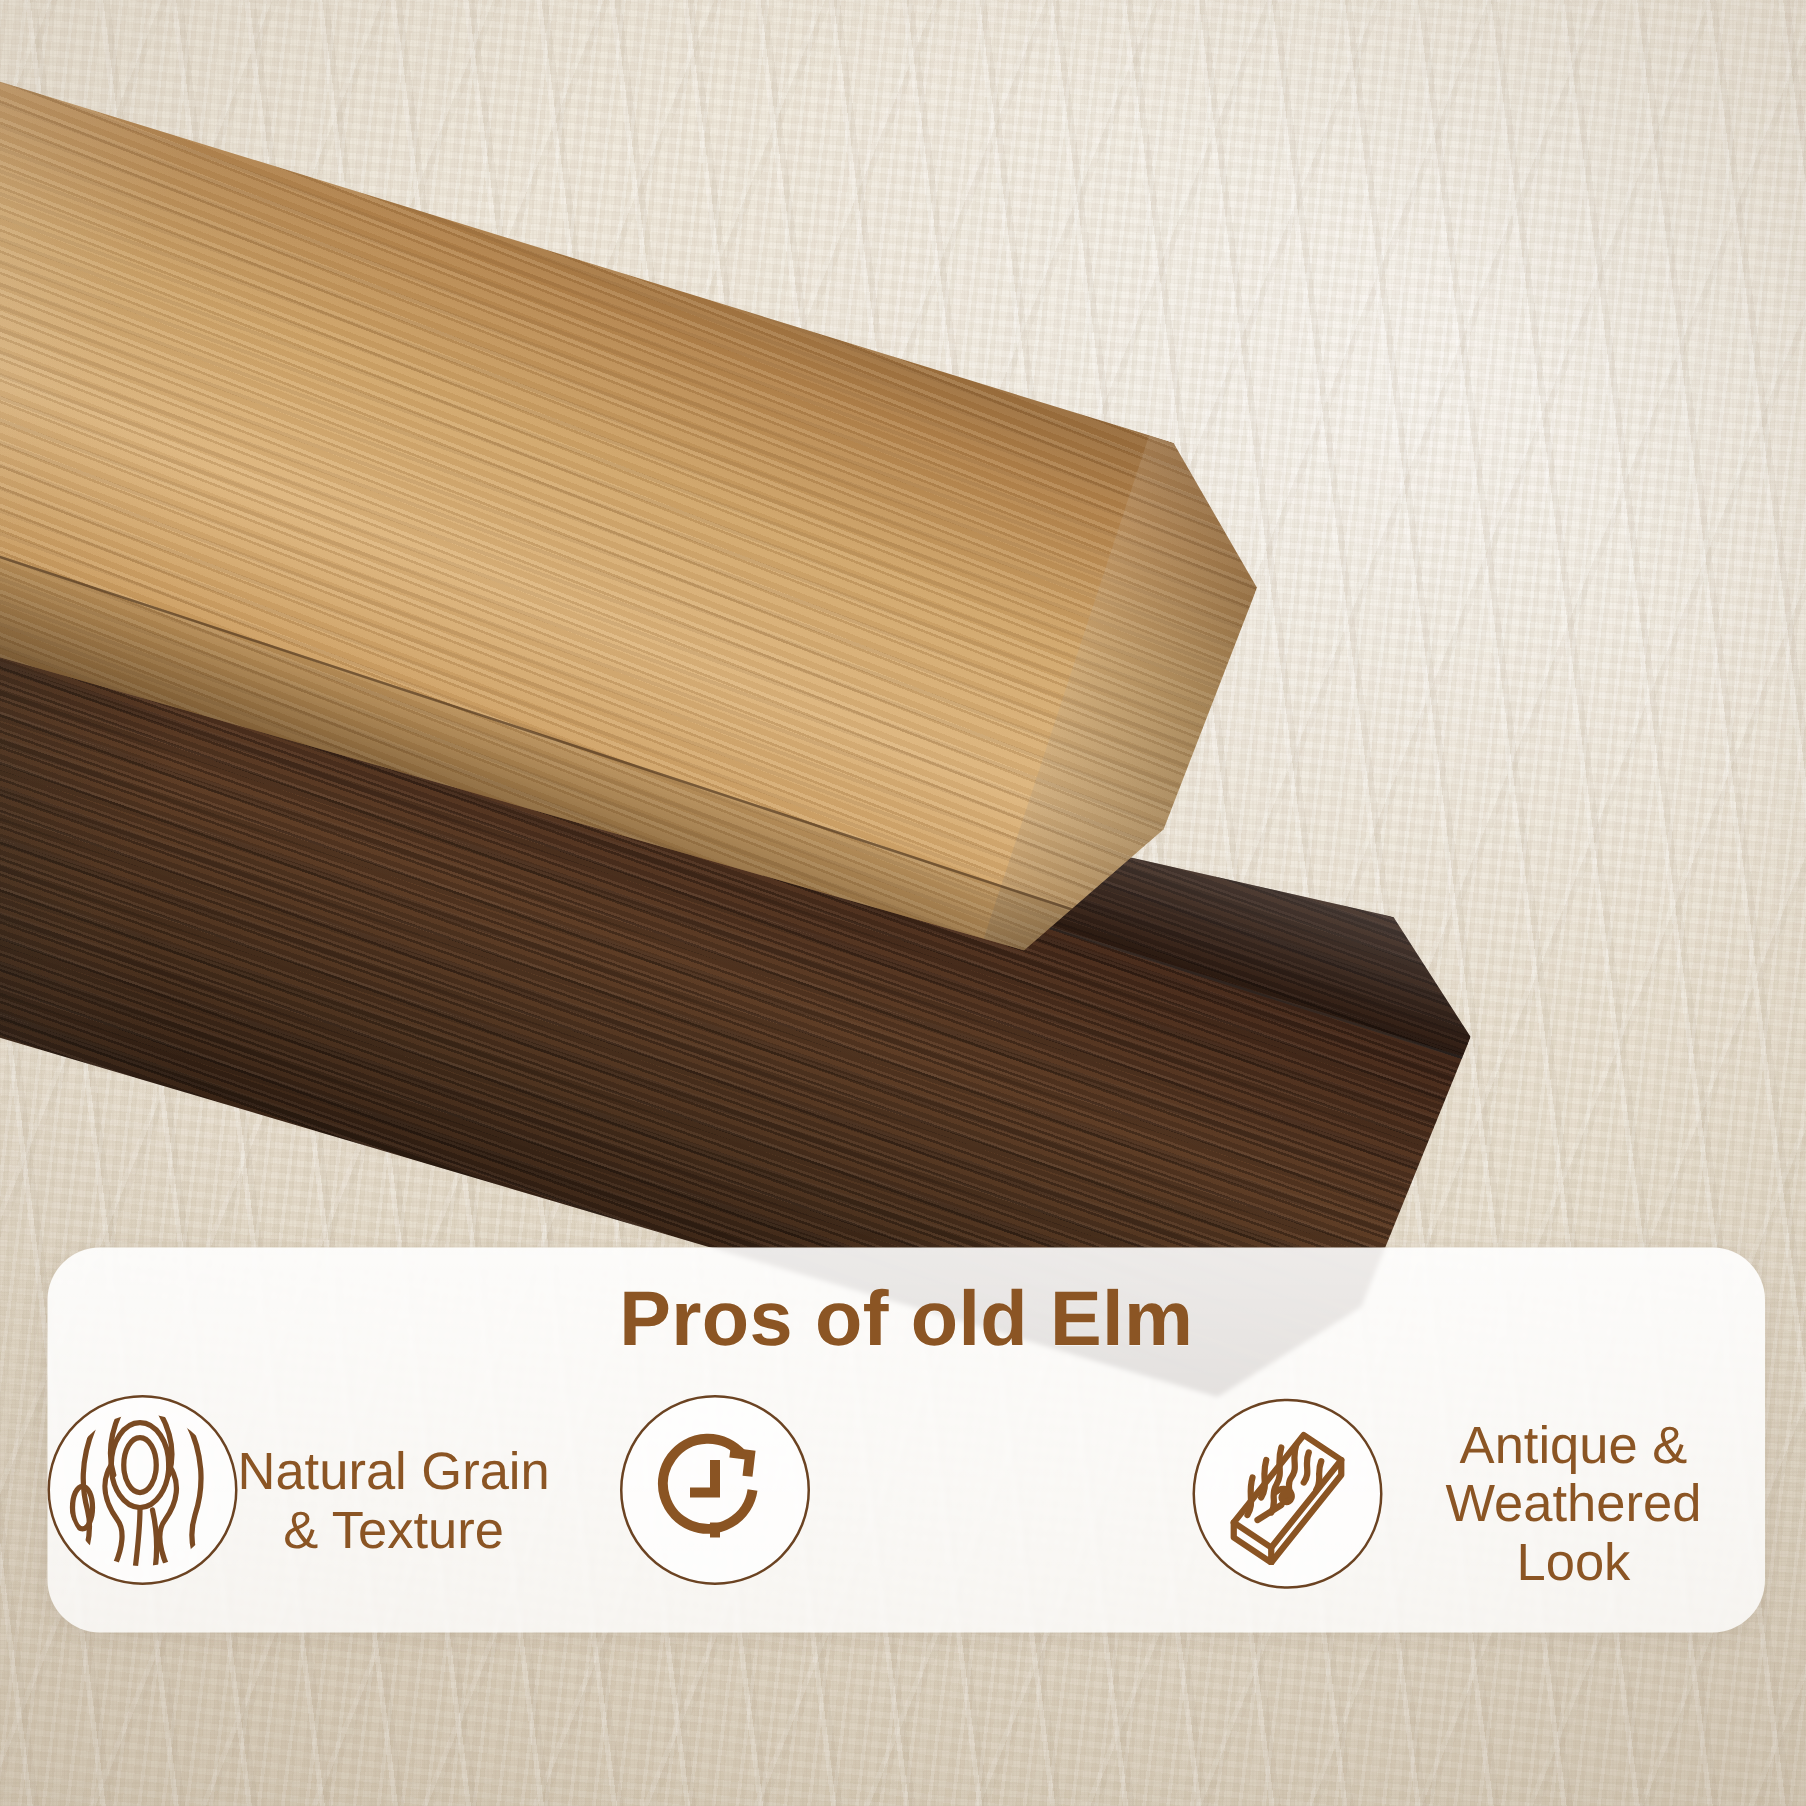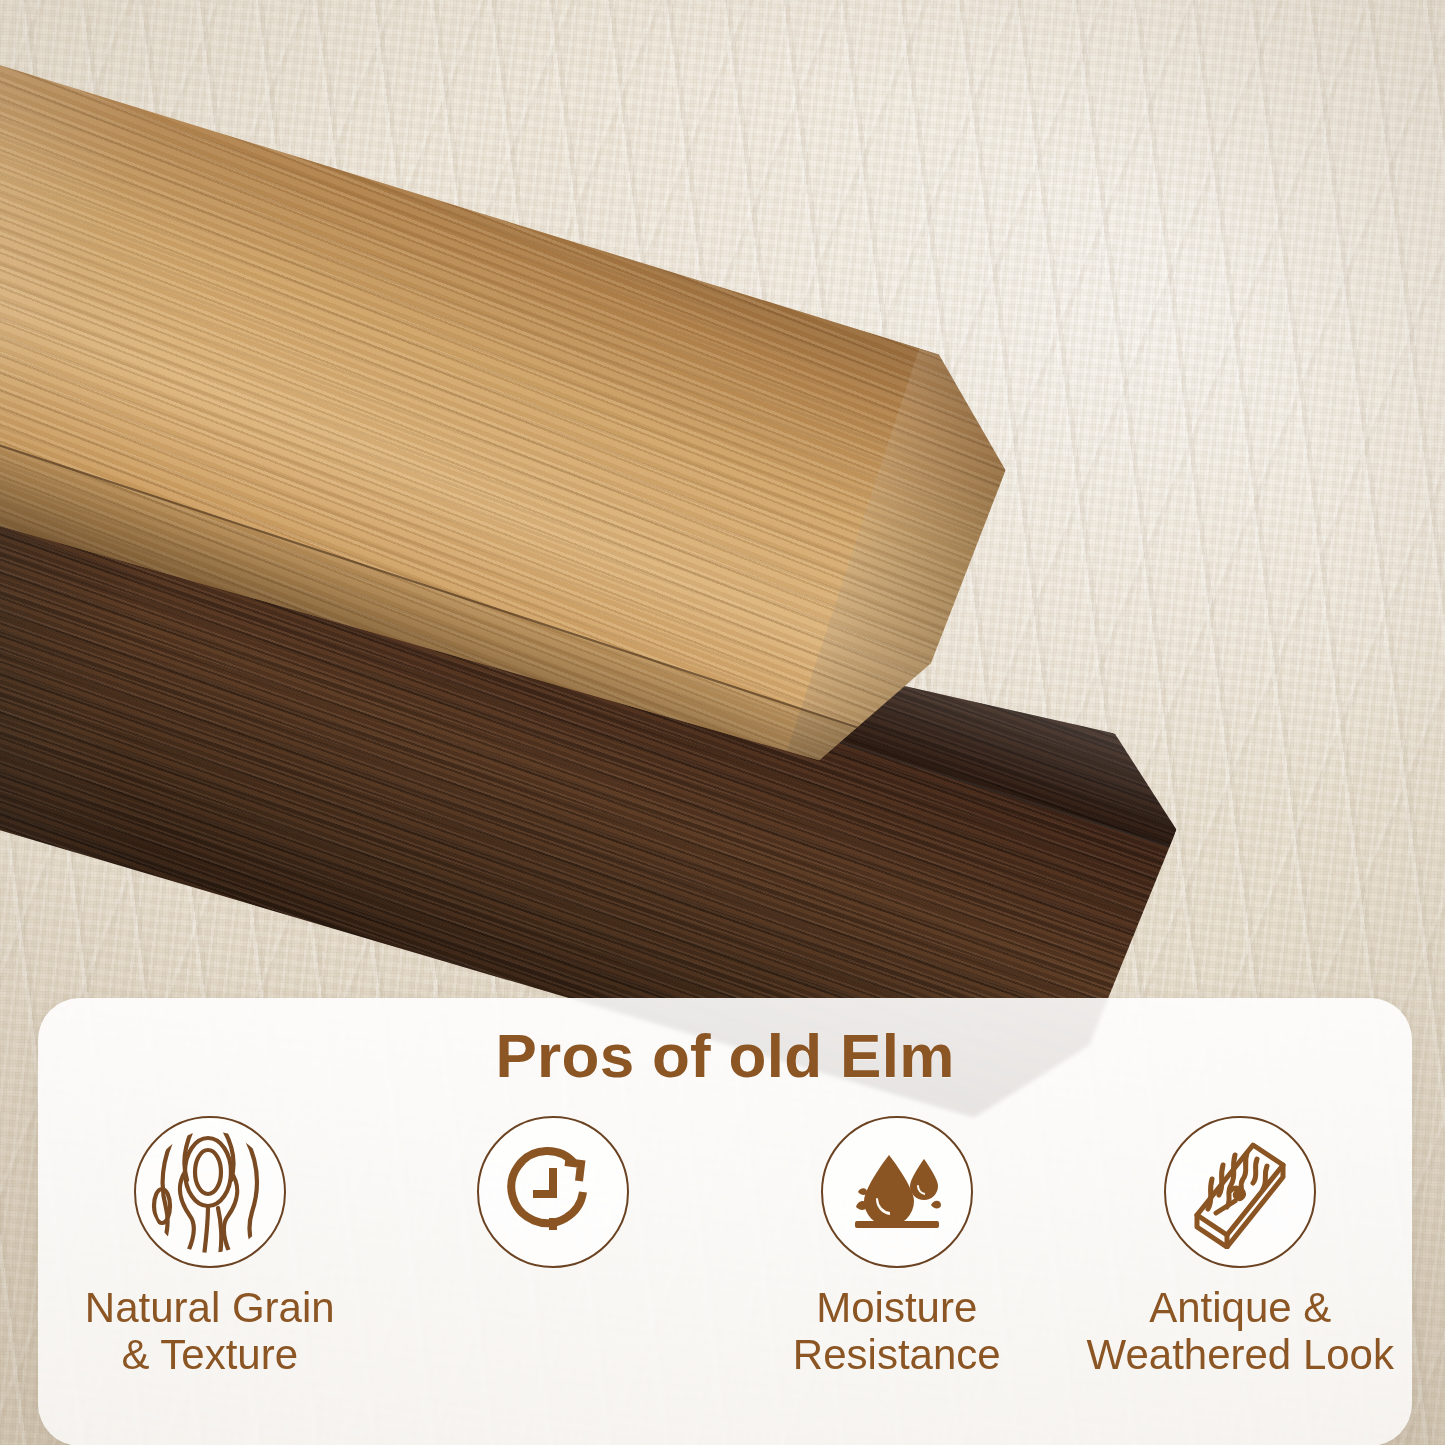--- a/index.html
+++ b/index.html
@@ -77,37 +77,37 @@
     background:repeating-linear-gradient(2deg,
       rgba(96,62,30,.24) 0 3px, rgba(255,255,255,0) 3px 17px);}
   #light-board .lface{position:absolute;left:0;right:0;bottom:0;height:19%;
     background:linear-gradient(180deg, rgba(0,0,0,.10), rgba(0,0,0,.34));
     border-top:2px solid rgba(90,58,28,.42);}
   #light-board .lend{position:absolute;right:0;top:0;bottom:0;width:9%;
     background:linear-gradient(100deg, rgba(255,255,255,.10), rgba(0,0,0,.26));}
 
   
   #info-panel{
-    position:absolute;left:38px;top:998px;width:1374px;height:448px;
+    position:absolute;left:38px;top:998px;width:1374px;height:308px;
     border-radius:42px;
     background:linear-gradient(180deg, rgba(255,255,255,.90), rgba(255,255,255,.80));
     box-shadow:0 4px 18px rgba(120,100,75,.13);
     backdrop-filter:blur(2px);
   }
   #panel-title{
     position:absolute;left:0;right:0;top:22px;text-align:center;
     font-size:62px;font-weight:bold;letter-spacing:.3px;
     color:#8B5524;
     text-shadow:0 1px 0 rgba(255,255,255,.55);
   }
   #features{
     position:absolute;left:0;right:0;top:118px;height:272px;
     display:flex;align-items:flex-start;
   }
-  .feature{flex:1;display:flex;flex-direction:column;align-items:center;}
+  .feature{flex:1;display:flex;flex-direction:row;align-items:center;}
   .icon-circle{
     width:152px;height:152px;border-radius:50%;
     border:2px solid #6b4322;
     background:rgba(255,255,255,.72);
     display:flex;align-items:center;justify-content:center;
     box-sizing:border-box;
   }
   .feature-label{
     margin-top:16px;text-align:center;
     font-size:42px;line-height:1.12;color:#8B5524;
@@ -173,36 +173,20 @@
         <div class="icon-circle">
           <svg width="104" height="104" viewBox="0 0 104 104" fill="none" stroke="#8a5423" stroke-width="8" stroke-linecap="butt">
             <path d="M74 24 A36 36 0 1 0 82 52"></path>
             <path d="M64 22 L80 24 L78 41" stroke-linejoin="miter"></path>
             <path d="M52 28 L52 54 L32 54"></path>
             <path d="M52 78 L52 90"></path>
           </svg>
         </div>
       </div>
 
-      <div class="feature">
-        <div class="icon-circle">
-          <svg width="110" height="110" viewBox="0 0 110 110" fill="#8a5423">
-            <path d="M47 18 C47 18 22 50 22 64 A25 25 0 0 0 72 64 C72 50 47 18 47 18 Z"></path>
-            <path d="M48 78 A16 16 0 0 1 34 62 A1 1 0 0 1 36 62 A14 14 0 0 0 48 75 Z" fill="#fdfbf6"></path>
-            <path d="M82 22 C82 22 68 41 68 49 A14 14 0 0 0 96 49 C96 41 82 22 82 22 Z"></path>
-            <path d="M83 58 A9 9 0 0 1 75 49 A1 1 0 0 1 77 49 A7 7 0 0 0 83 56 Z" fill="#fdfbf6"></path>
-            <path d="M14 70 C16 63 24 62 25 68 C26 73 19 75 14 70 Z"></path>
-            <path d="M16 55 C18 50 25 50 25 55 C25 59 19 59 16 55 Z"></path>
-            <path d="M89 68 C92 62 99 63 99 68 C99 72 92 73 89 68 Z"></path>
-            <rect x="13" y="84" width="84" height="7" rx="2"></rect>
-          </svg>
-        </div>
-        <div class="feature-label">Moisture
-Resistance</div>
-      </div>
 
       <div class="feature">
         <div class="icon-circle">
           <svg width="114" height="114" viewBox="0 0 114 114" fill="none" stroke="#8a5423" stroke-width="5" stroke-linejoin="round" stroke-linecap="round">
             <path d="M70 10 L100 30 L44 100 L14 80 Z"></path>
             <path d="M14 80 L14 92 L44 112 L44 100"></path>
             <path d="M100 30 L100 42 L44 112"></path>
             <path d="M64 18 C60 30 66 36 60 44 C55 51 62 56 56 63"></path>
             <path d="M74 24 C70 34 76 40 70 48"></path>
             <path d="M84 31 C80 41 85 46 80 54"></path>

